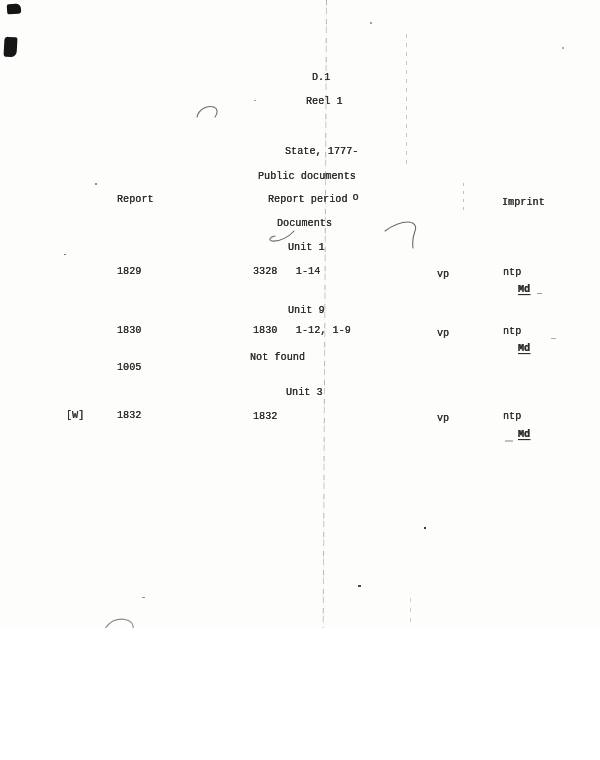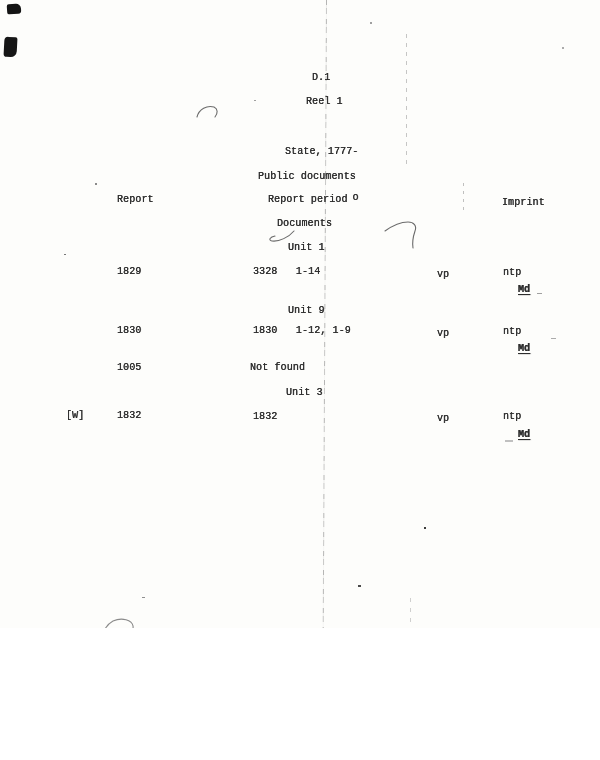--- a/index.html
+++ b/index.html
@@ -104,21 +104,21 @@
   <div class="t underlined" style="left:518px;top:284px">Md</div>
 
   <div class="t" style="left:288px;top:305px">Unit 9</div>
   <div class="t" style="left:117px;top:325px">1830</div>
   <div class="t" style="left:253px;top:325px">1830   1-12, 1-9</div>
   <div class="t" style="left:437px;top:328px">vp</div>
   <div class="t" style="left:503px;top:326px">ntp</div>
   <div class="t underlined" style="left:518px;top:343px">Md</div>
 
   <div class="t" style="left:117px;top:362px">1005</div>
-  <div class="t" style="left:250px;top:362px">Not found</div>
+  <div class="t" style="left:250px;top:352px">Not found</div>
 
   <div class="t" style="left:286px;top:387px">Unit 3</div>
   <div class="t" style="left:66px;top:410px">[W]</div>
   <div class="t" style="left:117px;top:410px">1832</div>
   <div class="t" style="left:253px;top:411px">1832</div>
   <div class="t" style="left:437px;top:413px">vp</div>
   <div class="t" style="left:503px;top:411px">ntp</div>
   <div class="t underlined" style="left:518px;top:429px">Md</div>
 
 </div>

